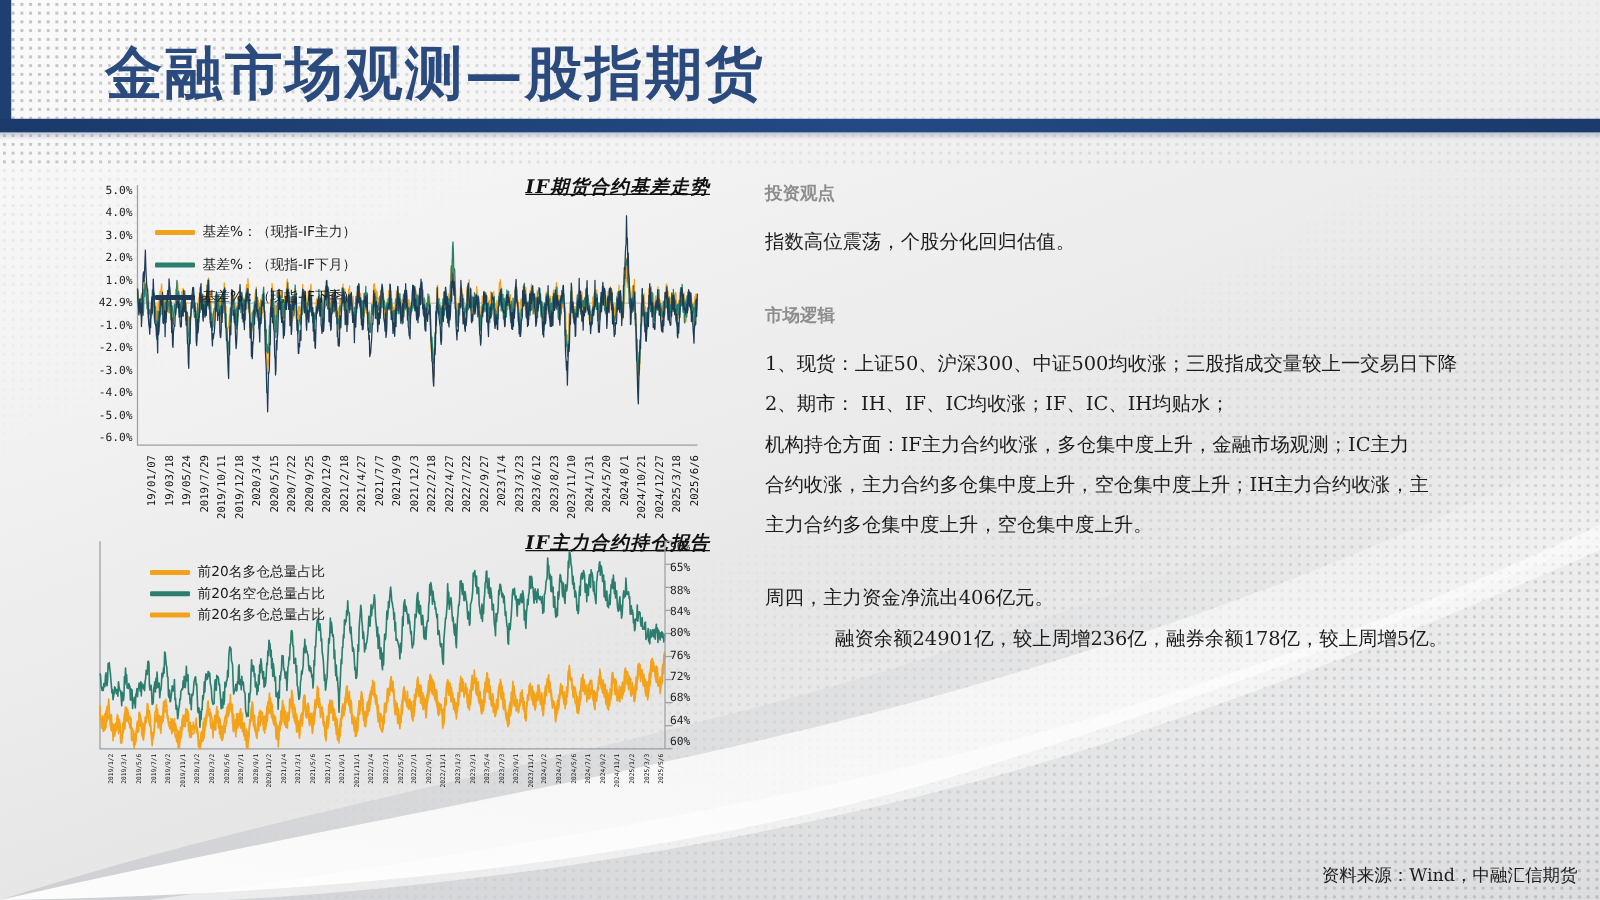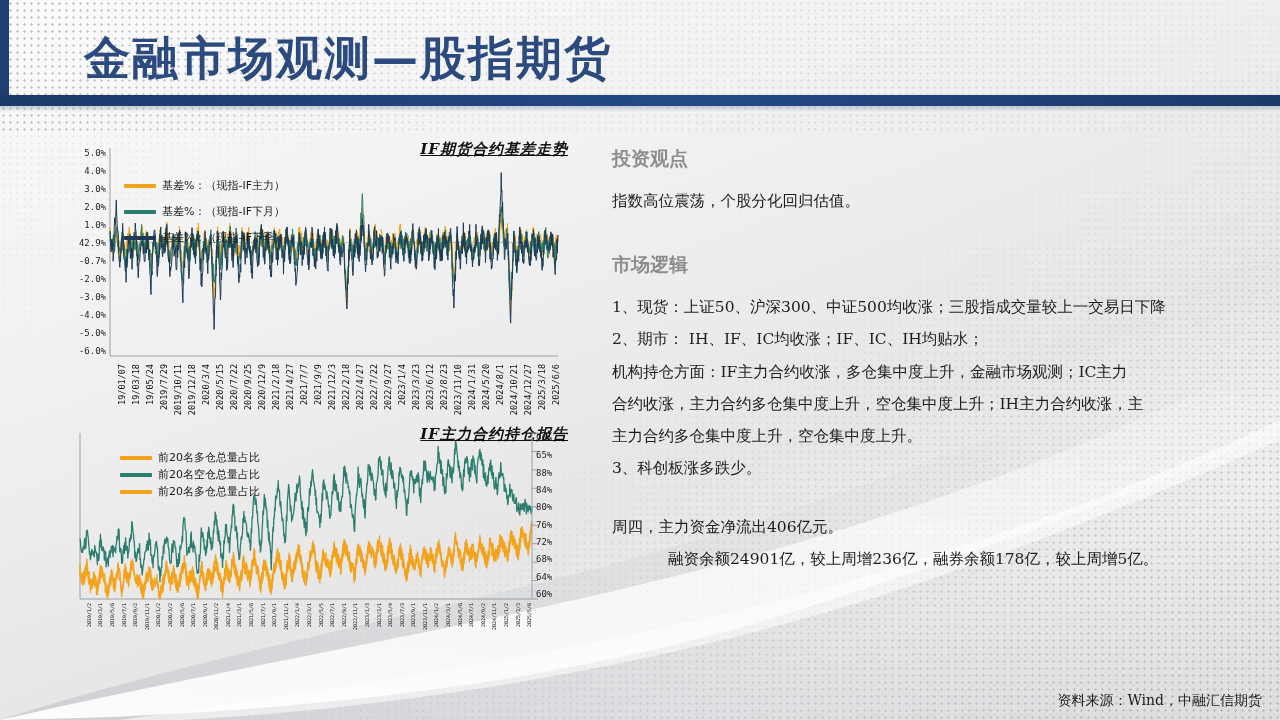--- a/index.html
+++ b/index.html
@@ -113,21 +113,21 @@
   .xtick-micro{
     position:absolute; transform-origin:left top;
     transform:rotate(-90deg) translate(-100%,0);
     font-size:5px; font-family:"DejaVu Sans Mono", monospace; color:#111;
     white-space:nowrap;
   }
 
   
   #text-col{ position:absolute; left:612px; top:146px; width:648px; }
   .sec-head{
-    font-size:19px; color:#8d8d8d; font-weight:bold;
+    font-size:14px; color:#8d8d8d; font-weight:bold;
     font-family:"DejaVu Serif", serif; margin-bottom:14px;
   }
   .para{
     font-size:15.5px; color:#1c1c1c; line-height:1.95;
     font-family:"DejaVu Serif", serif; margin-bottom:2px;
   }
   .gap-lg{ height:34px; }
   .gap-md{ height:26px; }
   .indent{ padding-left:56px; }
   #source{
@@ -172,21 +172,21 @@
     <div class="chart-block" id="chart1">
       <div class="chart-title">IF期货合约基差走势</div>
 
       <div id="c1-yaxis">
           <div class="axis-label">5.0%</div>
           <div class="axis-label">4.0%</div>
           <div class="axis-label">3.0%</div>
           <div class="axis-label">2.0%</div>
           <div class="axis-label">1.0%</div>
           <div class="axis-label">42.9%</div>
-          <div class="axis-label">-0.7%</div>
+          <div class="axis-label">-1.0%</div>
           <div class="axis-label">-2.0%</div>
           <div class="axis-label">-3.0%</div>
           <div class="axis-label">-4.0%</div>
           <div class="axis-label">-5.0%</div>
           <div class="axis-label">-6.0%</div>
         </div>
 
       <div id="c1-plotwrap">
         <svg id="c1-svg" viewBox="0 0 448 208" preserveAspectRatio="none" style="width:100%;height:100%;overflow:visible">
             <path d="M0,0 L0,208 L448,208" fill="none" stroke="#9aa0a6" stroke-width="1" vector-effect="non-scaling-stroke"></path>
@@ -348,21 +348,20 @@
     <div class="para">指数高位震荡，个股分化回归估值。</div>
 
     <div class="gap-lg"></div>
 
     <div class="sec-head">市场逻辑</div>
     <div class="para">1、现货：上证50、沪深300、中证500均收涨；三股指成交量较上一交易日下降</div>
     <div class="para">2、期市： IH、IF、IC均收涨；IF、IC、IH均贴水；</div>
     <div class="para">机构持仓方面：IF主力合约收涨，多仓集中度上升，金融市场观测；IC主力</div>
     <div class="para">合约收涨，主力合约多仓集中度上升，空仓集中度上升；IH主力合约收涨，主</div>
     <div class="para">主力合约多仓集中度上升，空仓集中度上升。</div>
-    <div class="para">3、科创板涨多跌少。</div>
 
     <div class="gap-md"></div>
 
     <div class="para">周四，主力资金净流出406亿元。</div>
     <div class="para indent">融资余额24901亿，较上周增236亿，融券余额178亿，较上周增5亿。</div>
   </div>
 
   <div id="source">资料来源：Wind，中融汇信期货</div>
 
 </div>

